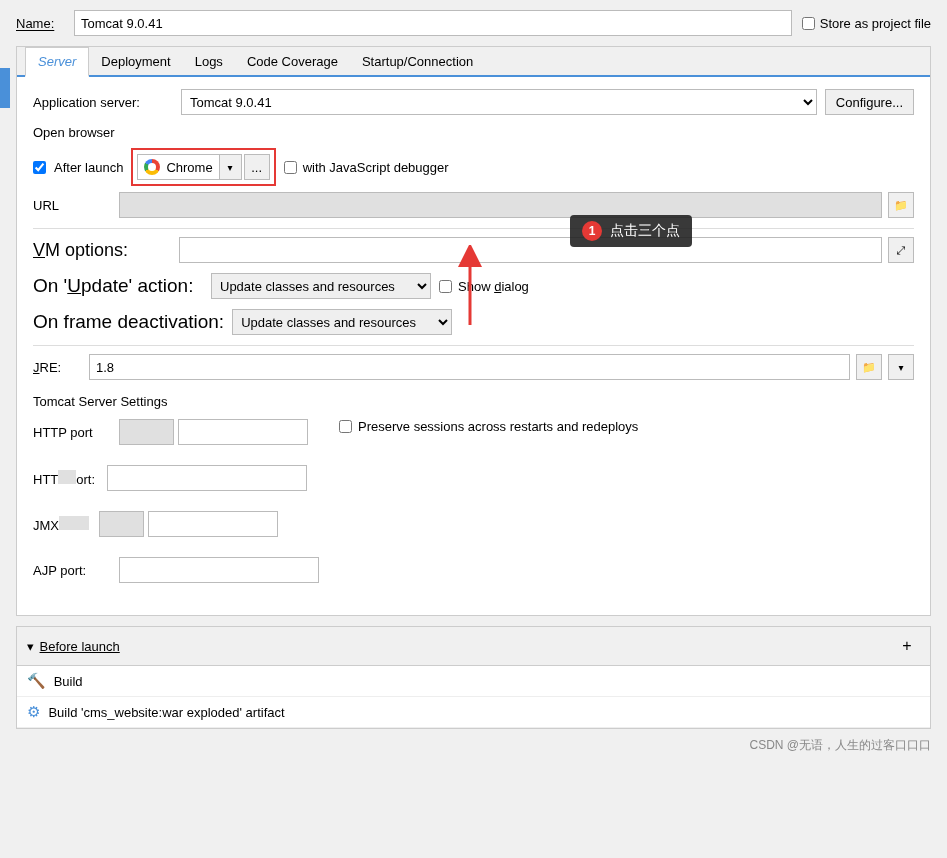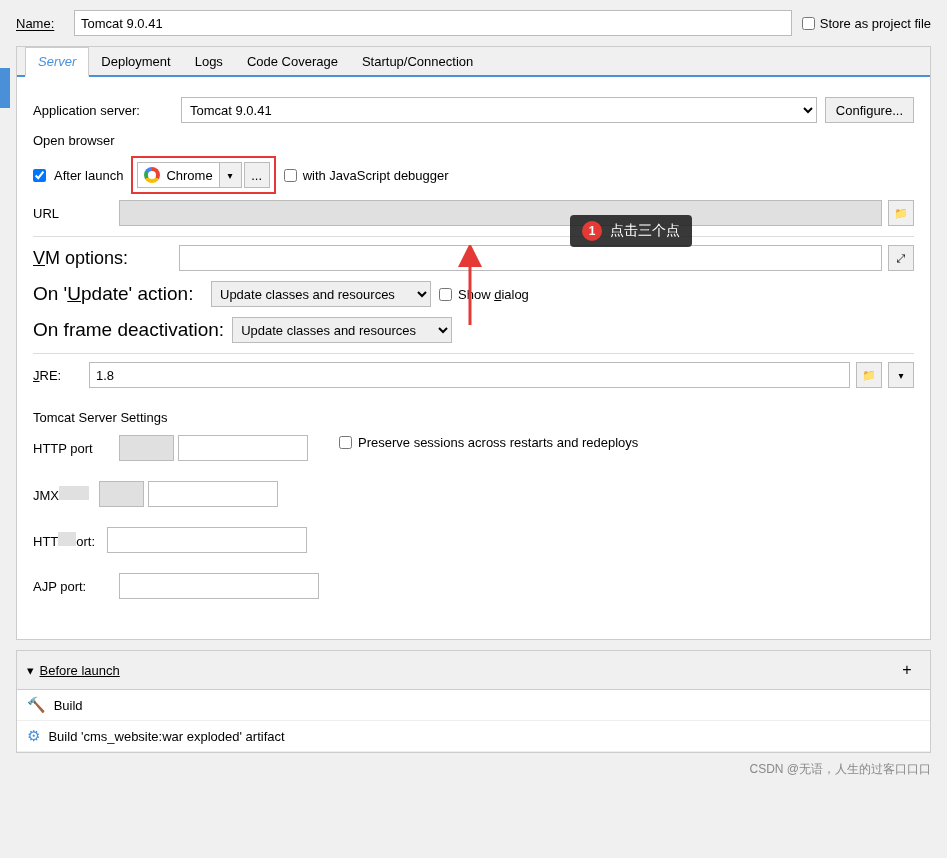--- a/index.html
+++ b/index.html
@@ -68,21 +68,21 @@
     }
     .tab.active {
       background: #fff;
       border: 1px solid #ccc;
       border-bottom: 2px solid #fff;
       margin-bottom: -2px;
       color: #4a90d9;
       font-style: italic;
     }
     .panel-content {
-      padding: 20px 16px;
+      padding: 12px 16px;
       background: #fff;
     }
     .form-row {
       display: flex;
       align-items: center;
       margin-bottom: 10px;
       gap: 8px;
     }
     .form-row label {
       min-width: 140px;
@@ -259,21 +259,21 @@
     .show-dialog-row {
       display: flex;
       align-items: center;
       gap: 6px;
       font-size: 13px;
     }
     .jre-row {
       display: flex;
       align-items: center;
       gap: 6px;
-      margin-bottom: 22px;
+      margin-bottom: 14px;
     }
     .jre-label {
       min-width: 50px;
       font-size: 13px;
     }
     .jre-input {
       flex: 1;
       height: 26px;
       border: 1px solid #bbb;
       background: #fff;
@@ -529,29 +529,29 @@
 
           <div>
             <div class="port-row">
               <span class="port-label">HTTP port</span>
               <div style="display:flex;align-items:center;gap:4px;">
                 <div style="width:55px;height:26px;background:#e0e0e0;border:1px solid #bbb;"></div>
                 <input type="text" style="width: 130px; height: 26px; border: 1px solid rgb(187, 187, 187); padding: 0px 4px; font-size: 13px; background: rgb(255, 255, 255);">
               </div>
             </div>
             <div class="port-row">
+              <span style="font-size:13px;">HTT<span style="background:#e0e0e0;display:inline-block;width:18px;height:14px;"></span>ort:</span>
+              <input type="text" style="width: 200px; height: 26px; border: 1px solid rgb(187, 187, 187); padding: 0px 4px; font-size: 13px; background: rgb(255, 255, 255); margin-left: 6px;">
+            </div>
+            <div class="port-row">
               <span style="font-size:13px;">JMX<span style="background:#e0e0e0;display:inline-block;width:30px;height:14px;"></span></span>
               <div style="display:flex;align-items:center;gap:4px;margin-left:4px;">
                 <div style="width:45px;height:26px;background:#e0e0e0;border:1px solid #bbb;"></div>
                 <input type="text" style="width: 130px; height: 26px; border: 1px solid rgb(187, 187, 187); padding: 0px 4px; font-size: 13px; background: rgb(255, 255, 255);">
               </div>
-            </div>
-            <div class="port-row">
-              <span style="font-size:13px;">HTT<span style="background:#e0e0e0;display:inline-block;width:18px;height:14px;"></span>ort:</span>
-              <input type="text" style="width: 200px; height: 26px; border: 1px solid rgb(187, 187, 187); padding: 0px 4px; font-size: 13px; background: rgb(255, 255, 255); margin-left: 6px;">
             </div>
             <div class="port-row">
               <span class="port-label">AJP port:</span>
               <input type="text" style="width: 200px; height: 26px; border: 1px solid rgb(187, 187, 187); padding: 0px 4px; font-size: 13px; background: rgb(255, 255, 255);">
             </div>
           </div>
 
           <div class="right-checkboxes">
             <div class="right-checkbox-row">
               <input type="checkbox" style="">

